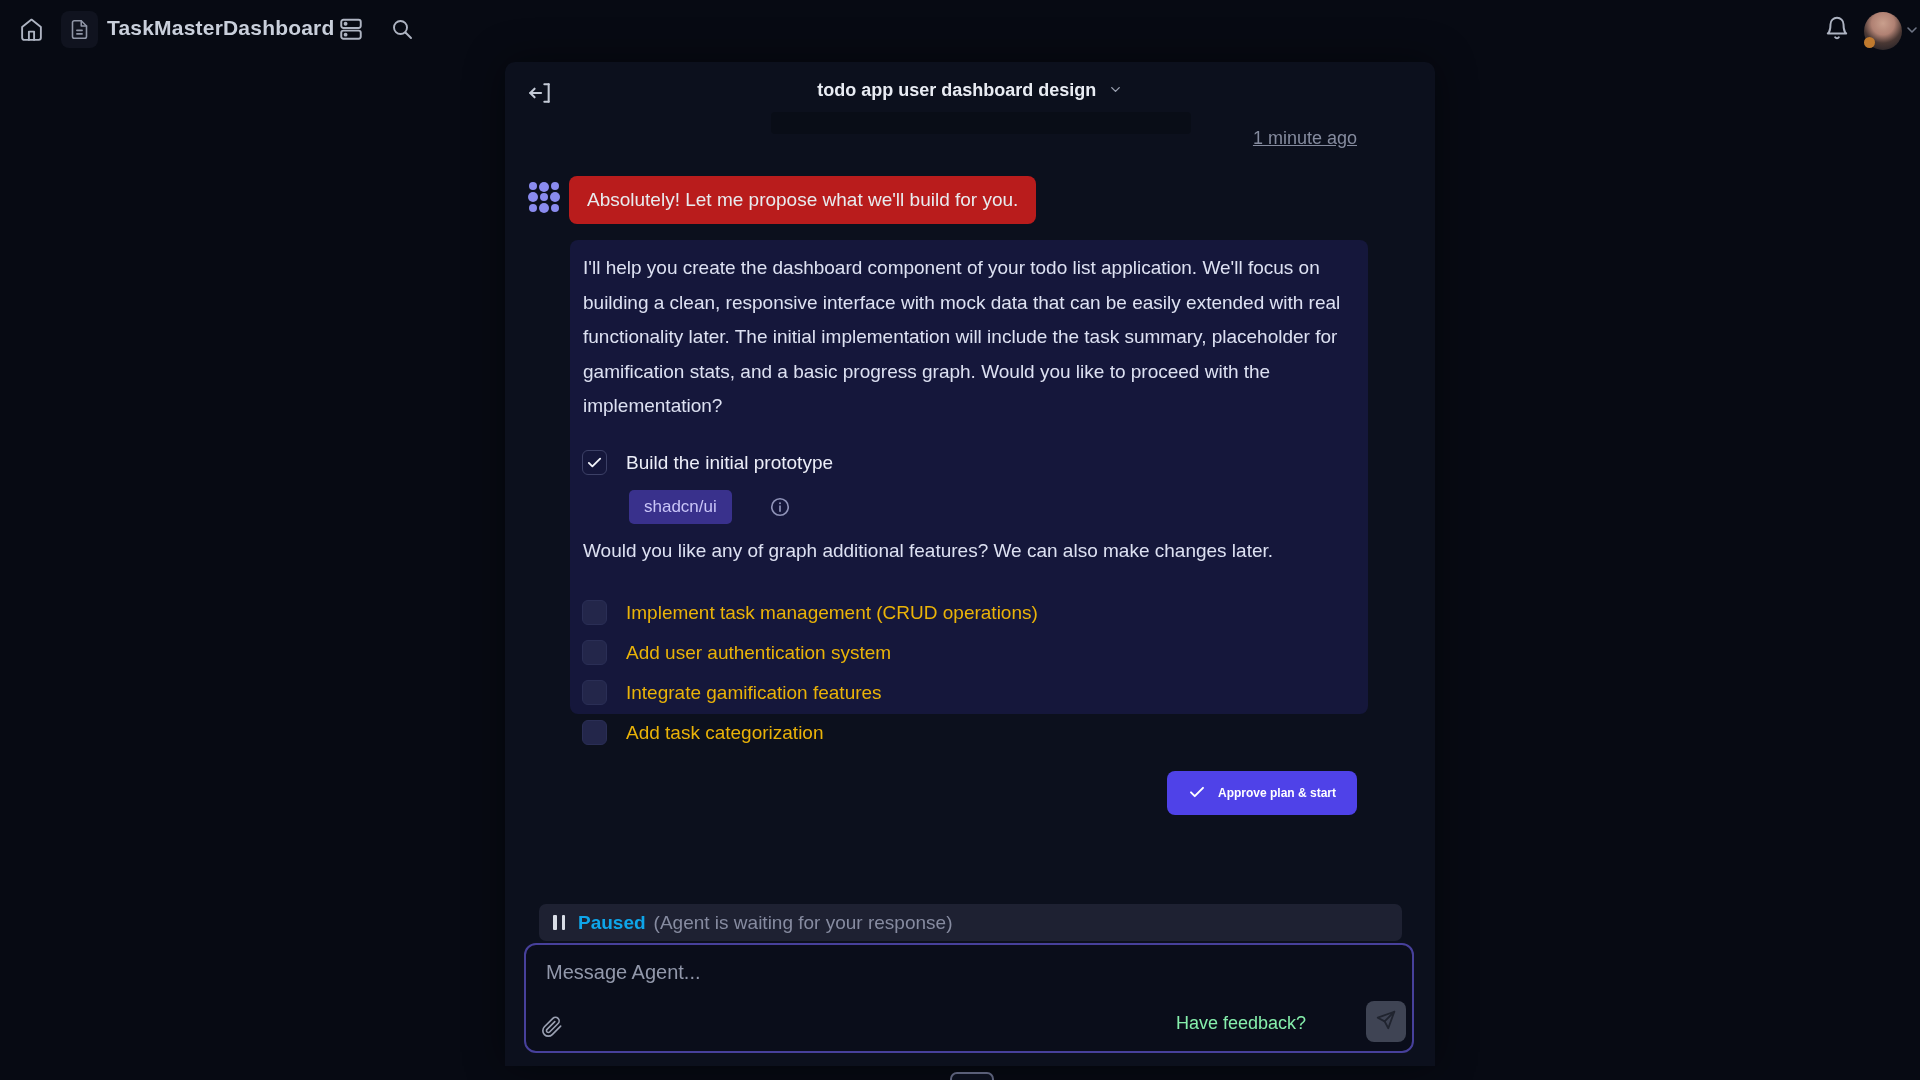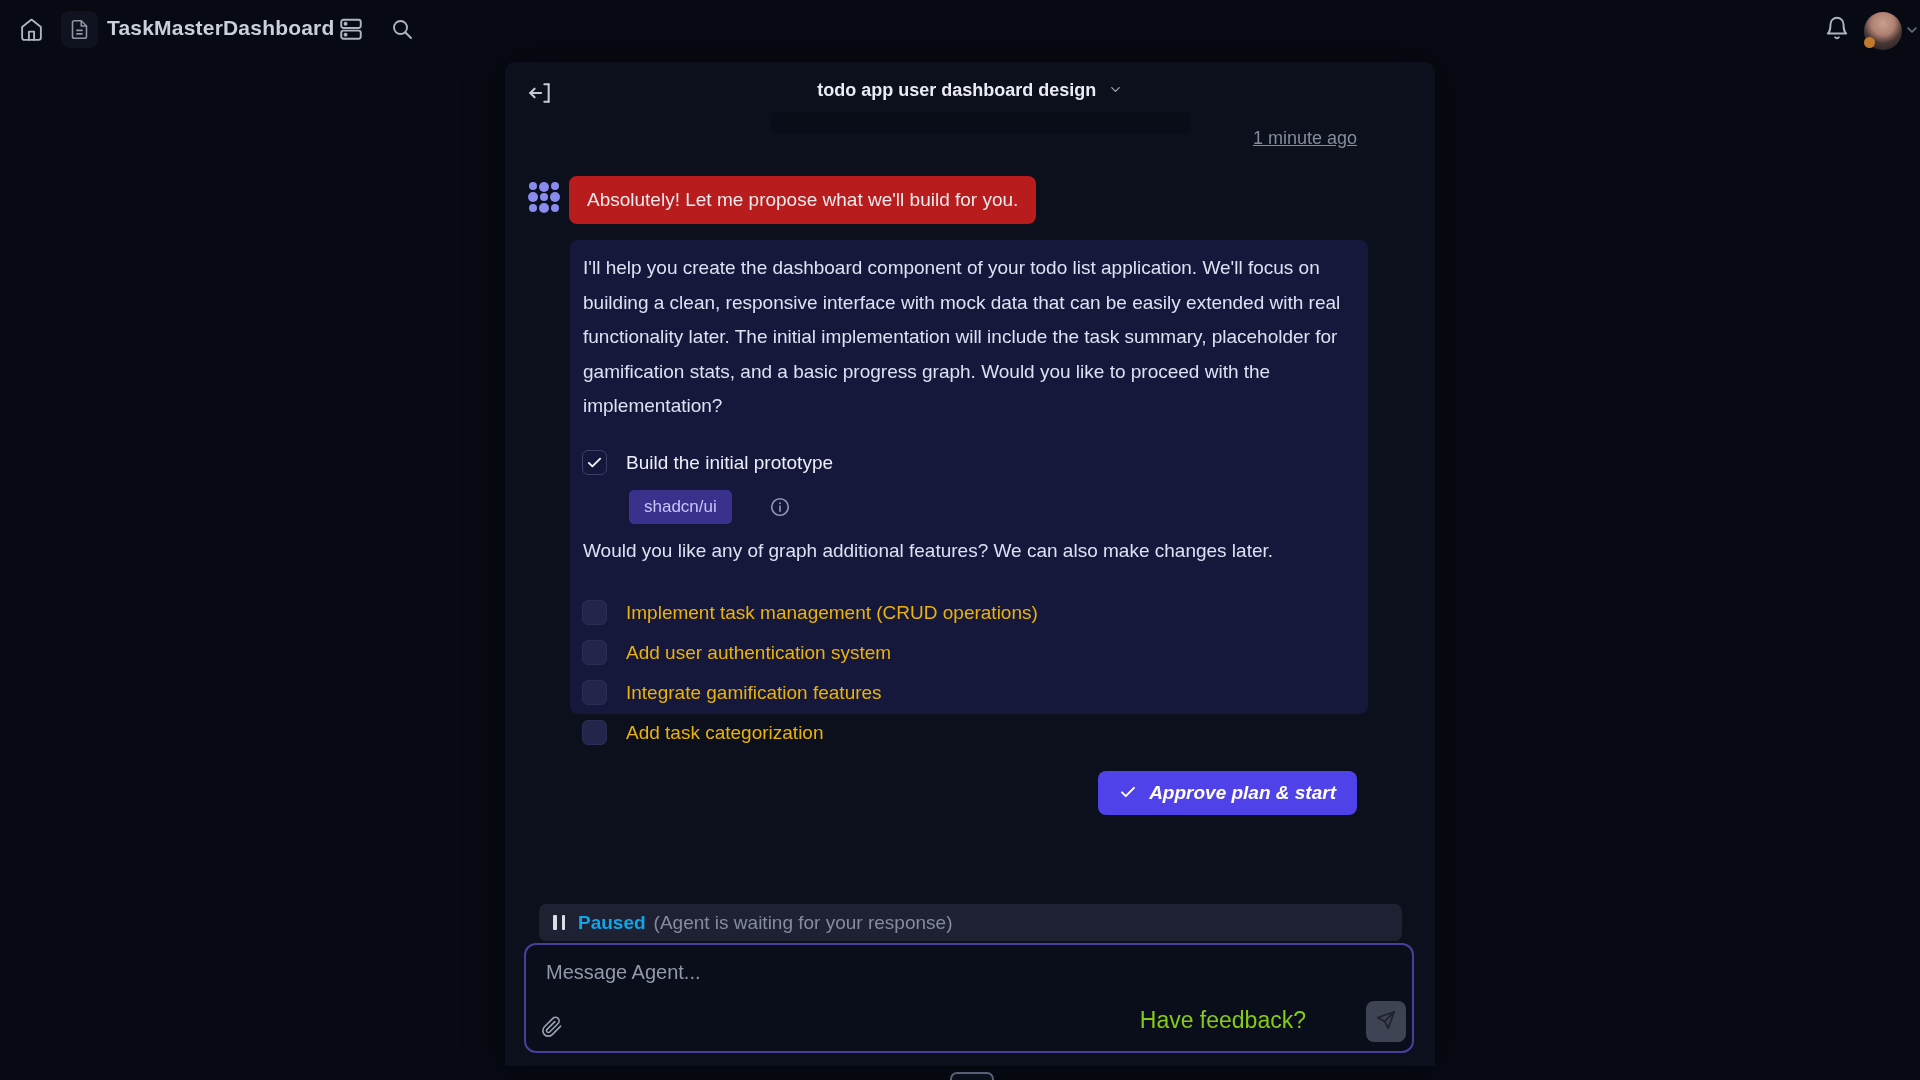--- a/index.html
+++ b/index.html
@@ -49,35 +49,35 @@
   .task-row .task-label { margin-left: 19px; font-size: 19px; font-weight: 400; color: #eceef8; text-align: center; }
   .badge-row { position: absolute; left: 59px; top: 250px; display: flex; align-items: center; gap: 16px; }
   .shadcn-badge { background: #39318c; color: #c9c5f8; font-size: 17px; padding: 7px 15px; border-radius: 5px; cursor: pointer; }
   .info-btn { margin-left: 21px; width: 22px; height: 22px; color: #8f93b8; cursor: pointer; }
   .question { position: absolute; left: 13px; top: 300px; font-size: 19px; color: #dde1f2; white-space: nowrap; }
   .option-row { position: absolute; left: 12px; display: flex; align-items: center; cursor: pointer; }
   .option-row .option-label { margin-left: 19px; font-size: 19px; color: #eab308; }
   .opt-0 { top: 360px; } .opt-1 { top: 400px; } .opt-2 { top: 440px; } .opt-3 { top: 480px; }
   .approve-btn { position: absolute; right: 11px; top: 531px; height: 44px; padding: 0 21px; background: #4f42e8; border: none; border-radius: 8px;
                  display: flex; align-items: center; gap: 12px; cursor: pointer; color: #ffffff; }
-  .approve-btn .approve-label { font-size: 19px; font-weight: 700; color: #ffffff; font-style: italic; }
+  .approve-btn .approve-label { font-size: 12px; font-weight: 700; color: #ffffff; }
 
   
   .paused-bar { position: absolute; left: 34px; top: 842px; width: 863px; height: 37px; background: #1e2132; border-radius: 7px; display: flex; align-items: center; padding: 0 14px; }
   .pause-icon { display: inline-flex; gap: 5px; margin-right: 13px; }
   .pause-icon i { display: block; width: 3.5px; height: 15px; background: #d9dde6; border-radius: 1px; }
   .paused-label { font-size: 19px; font-weight: 700; color: #0ea5e9; margin-right: 8px; }
   .paused-detail { font-size: 19px; color: #868ba0; }
 
   .composer { position: absolute; left: 19px; top: 881px; width: 890px; height: 110px; background: #0a0d1a; border: 2px solid #47409b; border-radius: 12px; }
   .composer textarea { position: absolute; left: 0; top: 0; width: 100%; height: 64px; background: transparent; border: none; outline: none; resize: none;
                        padding: 16px 20px; font-family: "Liberation Sans", sans-serif; font-size: 20px; color: #737373; }
   .composer textarea::placeholder { color: #9298ab; opacity: 1; }
   .clip-btn { position: absolute; left: 12px; bottom: 10px; width: 28px; height: 28px; color: #9aa0b2; }
-  .feedback-link { position: absolute; right: 106px; bottom: 17px; font-size: 23px; color: #84cc16; cursor: pointer; }
+  .feedback-link { position: absolute; right: 106px; bottom: 17px; font-size: 18px; color: #86efac; cursor: pointer; }
   .send-btn { position: absolute; right: 6px; bottom: 9px; width: 40px; height: 41px; background: #3f4454; border: none; border-radius: 8px;
               display: flex; align-items: center; justify-content: center; color: #20242f; cursor: pointer; }
 
   .bottom-pill { position: absolute; left: 950px; top: 1072px; width: 44px; height: 16px; border: 2px solid #5a5f78; border-radius: 7px; background: #0c101d; cursor: pointer; }
 </style>
 </head>
 <body>
 
 <div class="stage">
 

